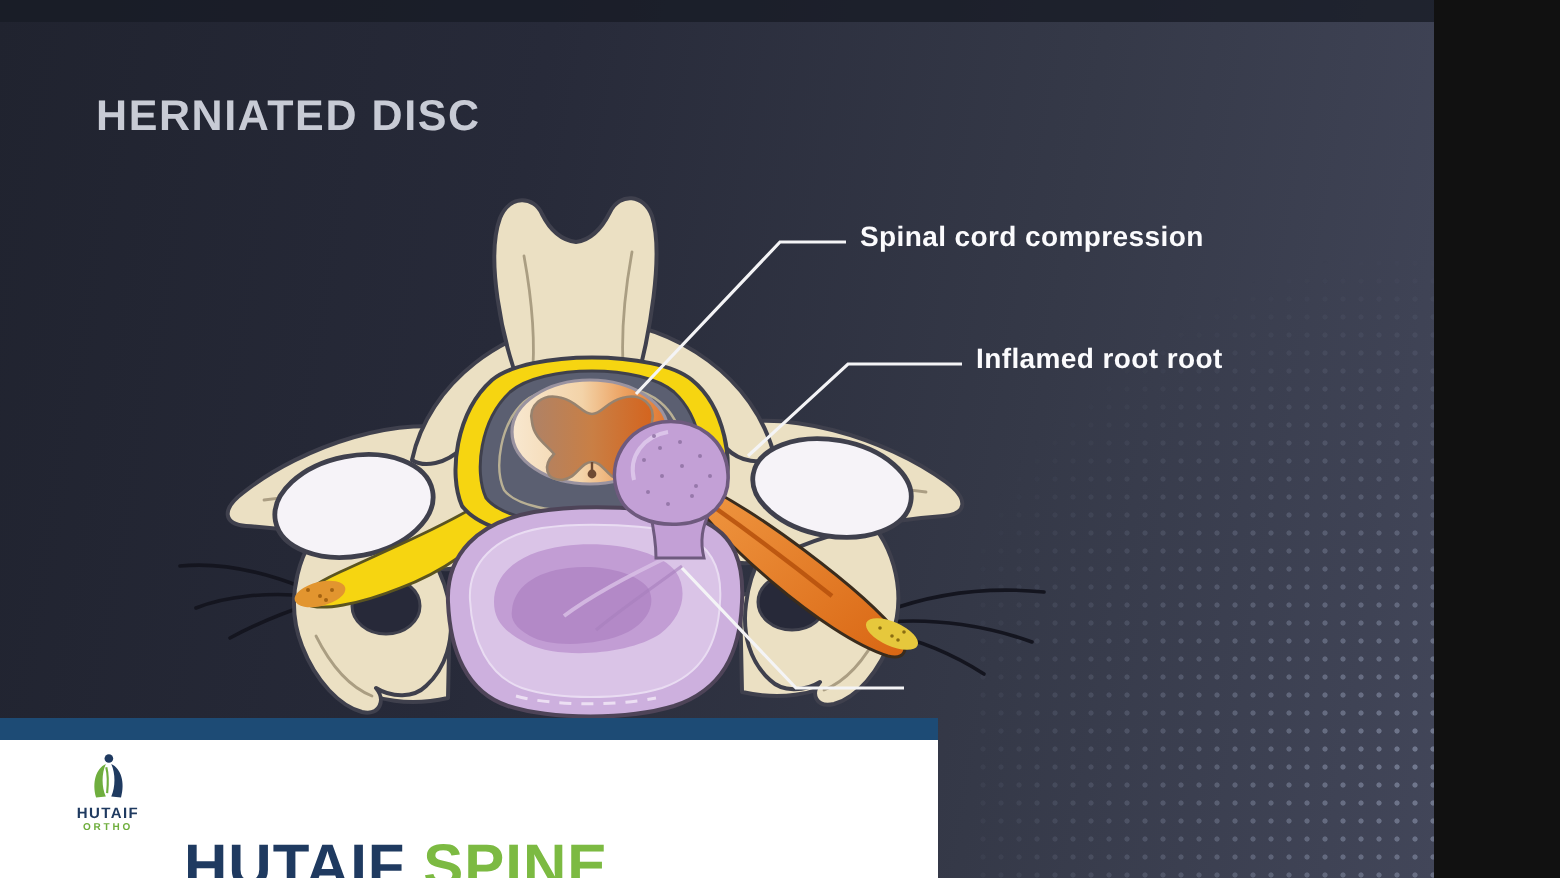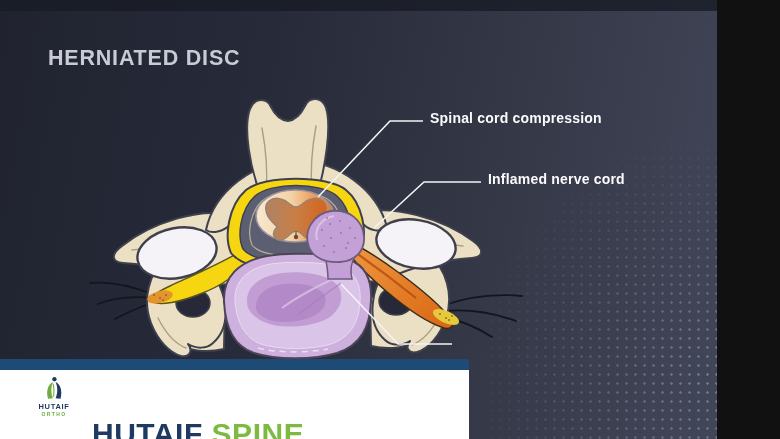--- a/index.html
+++ b/index.html
@@ -161,21 +161,21 @@
     </g>
 
     <g stroke="#F4F4F6" stroke-width="1.6" fill="none">
       <polyline points="318,197 390,121 423,121"></polyline>
       <polyline points="374,228 424,182 481,182"></polyline>
       <polyline points="341,284 398,344 452,344"></polyline>
     </g>
   </svg>
 
   <div class="lbl lbl-1">Spinal cord compression</div>
-  <div class="lbl lbl-2">Inflamed nerve cord</div>
+  <div class="lbl lbl-2">Inflamed root root</div>
 
   <div class="footer-strip"></div>
   <div class="footer-bar"></div>
 
   <div class="logo">
     <svg width="26" height="26" viewBox="0 0 24 24">
       <circle cx="12.4" cy="3" r="2" fill="#1F3A60"></circle>
       <path d="M6.5,21 C4.5,14 6.5,7.5 11,5.5 C9,10 9,16 11,20.5 Z" fill="#6FAE3E"></path>
       <path d="M18,21 C20,14 18,7.5 13.5,5.5 C15.5,10 15.5,16 13.5,20.5 Z" fill="#1F3A60"></path>
       <path d="M11.2,7 C12,10 12,15 11.6,19" stroke="#6FAE3E" stroke-width="1" fill="none"></path>

